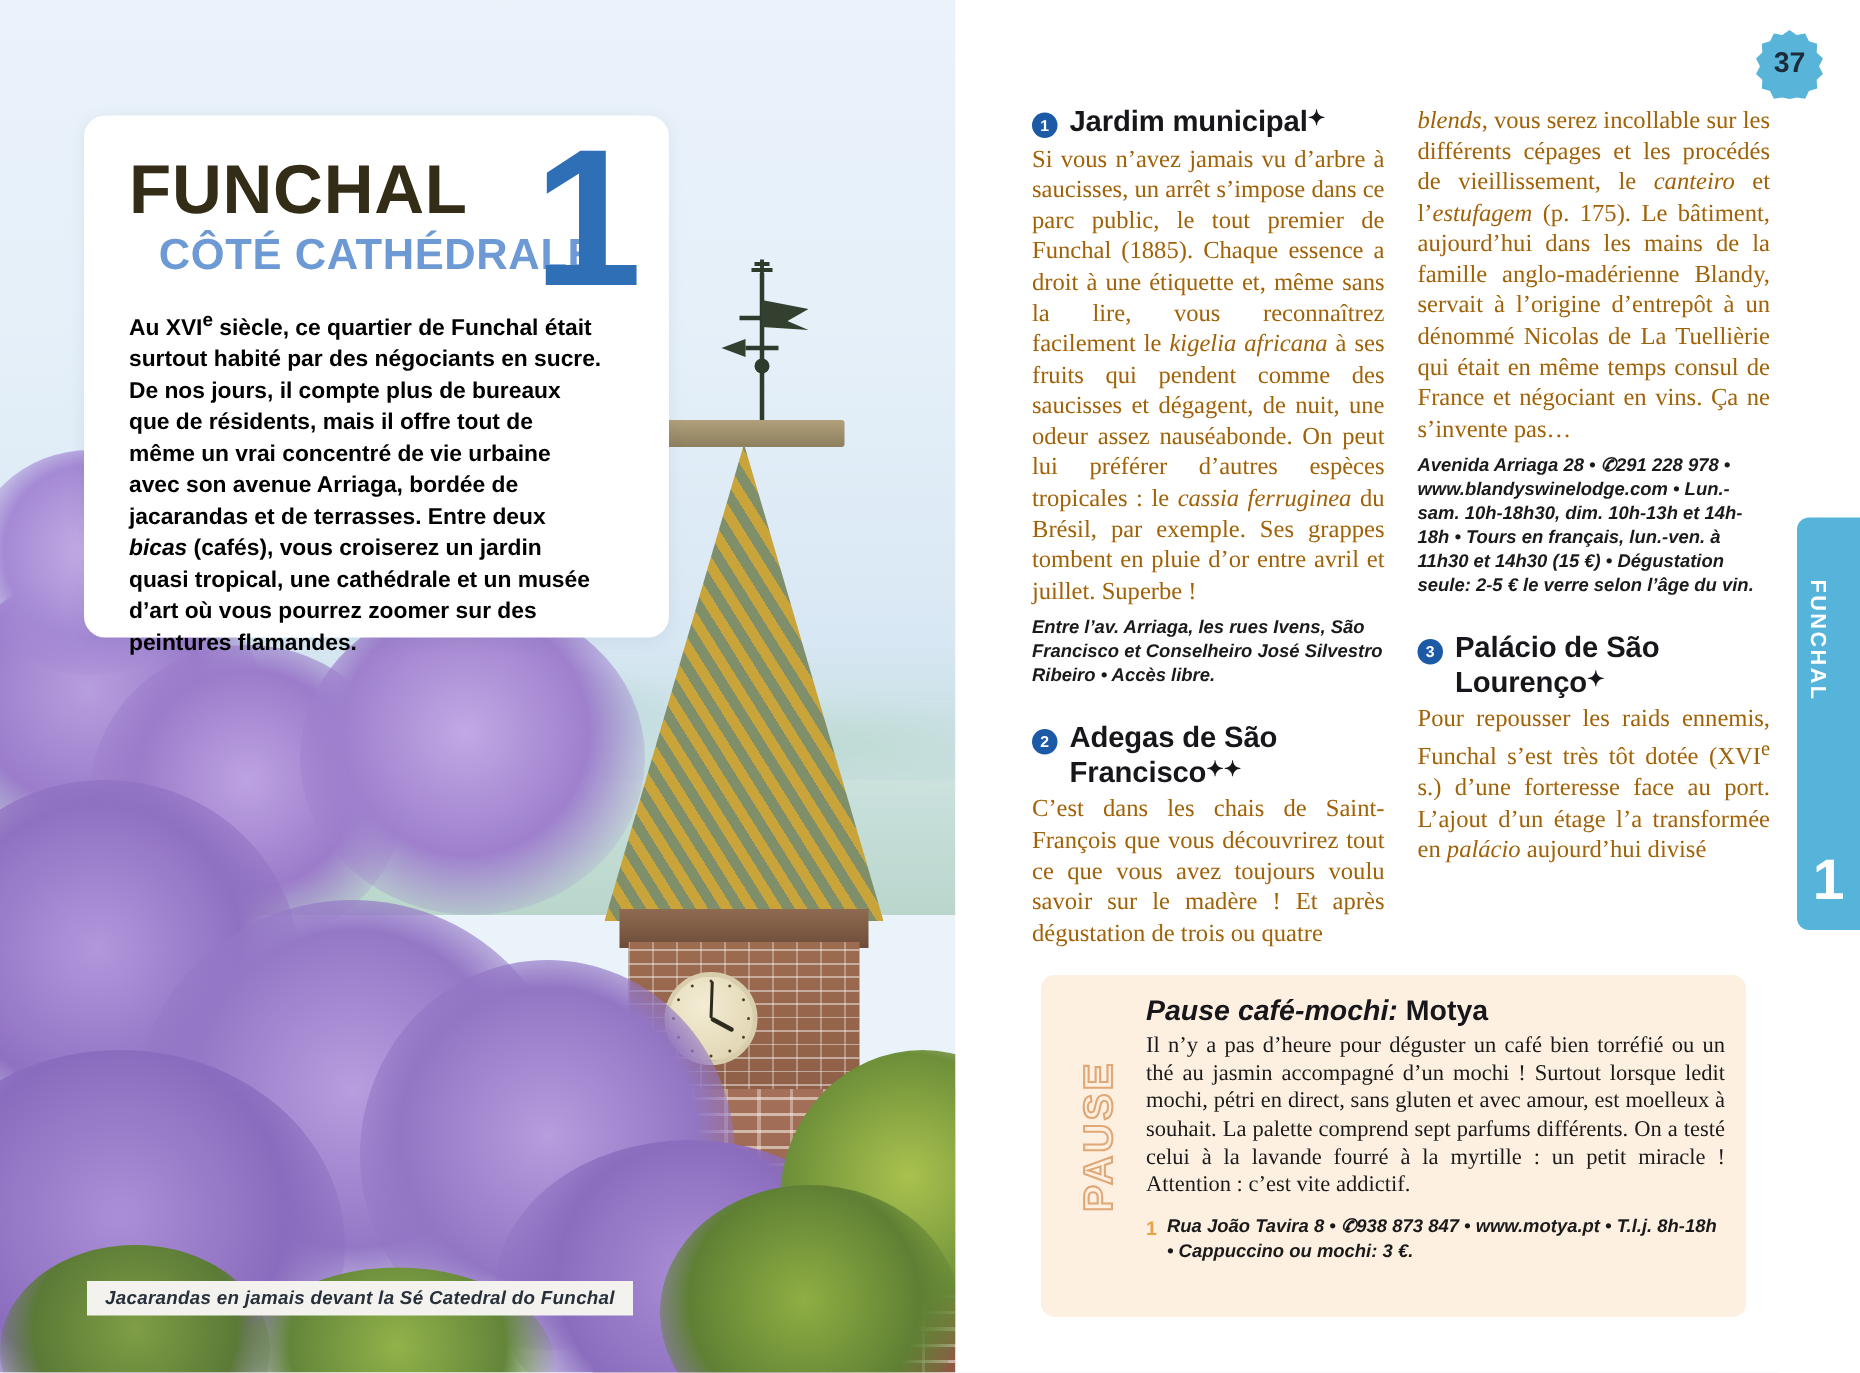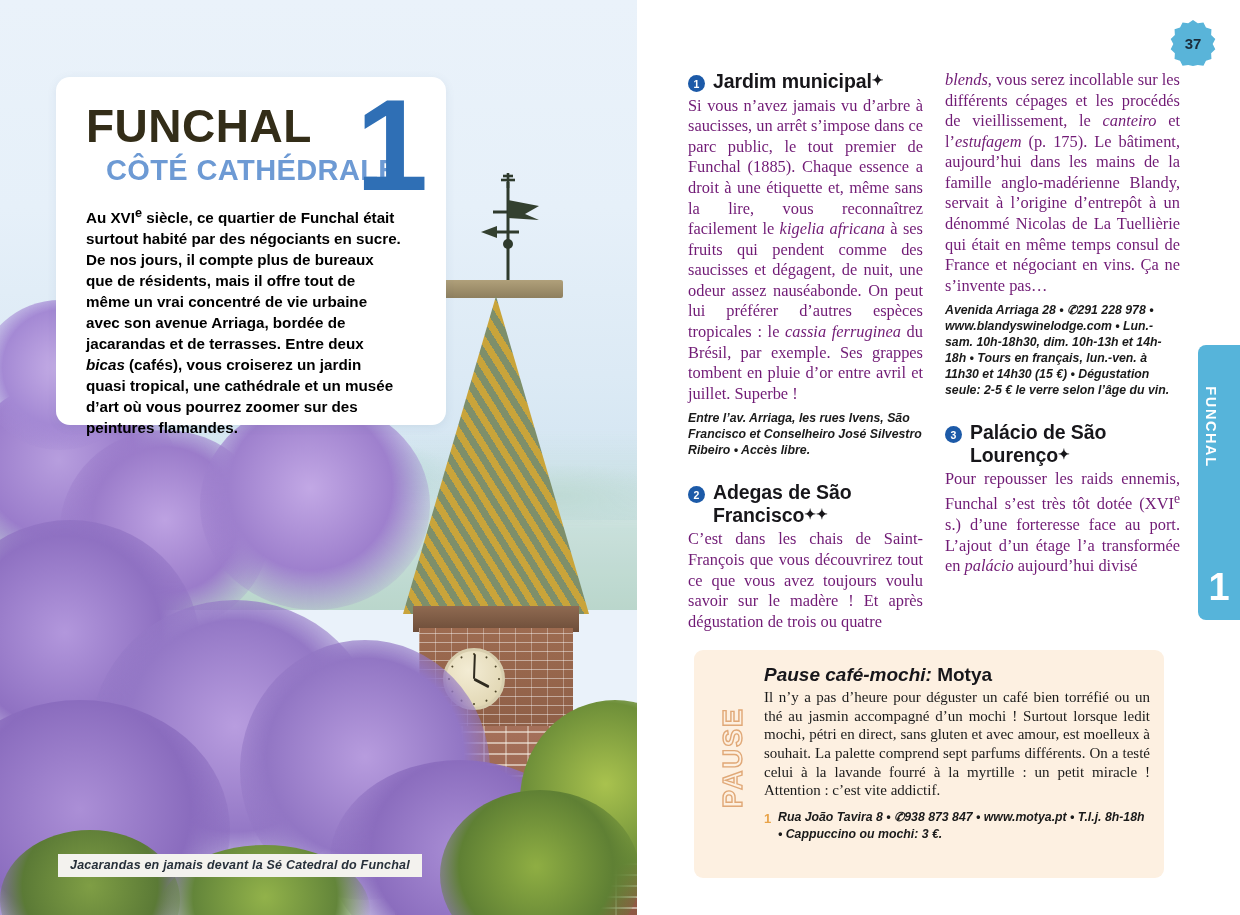--- a/index.html
+++ b/index.html
@@ -166,21 +166,21 @@
   .intro-text i { font-style: italic; }
 
   
   #right-page { position: absolute; left: 637px; top: 0; width: 603px; height: 915px; background: #fff; }
 
   .page-badge {
     position: absolute; right: 24px; top: 20px;
     width: 46px; height: 46px;
     display: flex; align-items: center; justify-content: center;
     font-family: "Liberation Sans", sans-serif;
-    font-weight: bold; font-size: 15px; color: #1b2c3a;
+    font-weight: bold; font-size: 19px; color: #1b2c3a;
     background: #59b4d9;
     clip-path: polygon(
       50% 0%, 60.4% 7.1%, 72.7% 5.2%, 78.2% 16.3%, 90.1% 20.1%, 89.4% 32.6%,
       98.5% 41.2%, 92.8% 52.4%, 98.5% 63.6%, 89.4% 72.2%, 90.1% 84.7%,
       78.2% 88.5%, 72.7% 99.6%, 60.4% 97.7%, 50% 100%, 39.6% 97.7%,
       27.3% 99.6%, 21.8% 88.5%, 9.9% 84.7%, 10.6% 72.2%, 1.5% 63.6%,
       7.2% 52.4%, 1.5% 41.2%, 10.6% 32.6%, 9.9% 20.1%, 21.8% 16.3%,
       27.3% 5.2%, 39.6% 7.1%);
   }
 
@@ -229,21 +229,21 @@
   .entry-title {
     font-family: "Liberation Sans", sans-serif;
     font-weight: bold; font-size: 19.5px; line-height: 1.16;
     color: #17161a; letter-spacing: -.1px;
   }
   .entry-title sup { font-size: .72em; vertical-align: .25em; }
 
   .body-text {
     font-family: "Liberation Serif", serif;
     font-size: 16.4px; line-height: 1.255;
-    color: #701a75; text-align: justify;
+    color: #a16207; text-align: justify;
     hyphens: auto;
   }
   .body-text i { font-style: italic; }
 
   .info-line {
     font-family: "Liberation Sans", sans-serif;
     font-style: italic; font-weight: bold;
     font-size: 12.3px; line-height: 1.30;
     color: #1a1a1a; margin-top: 7px;
   }

